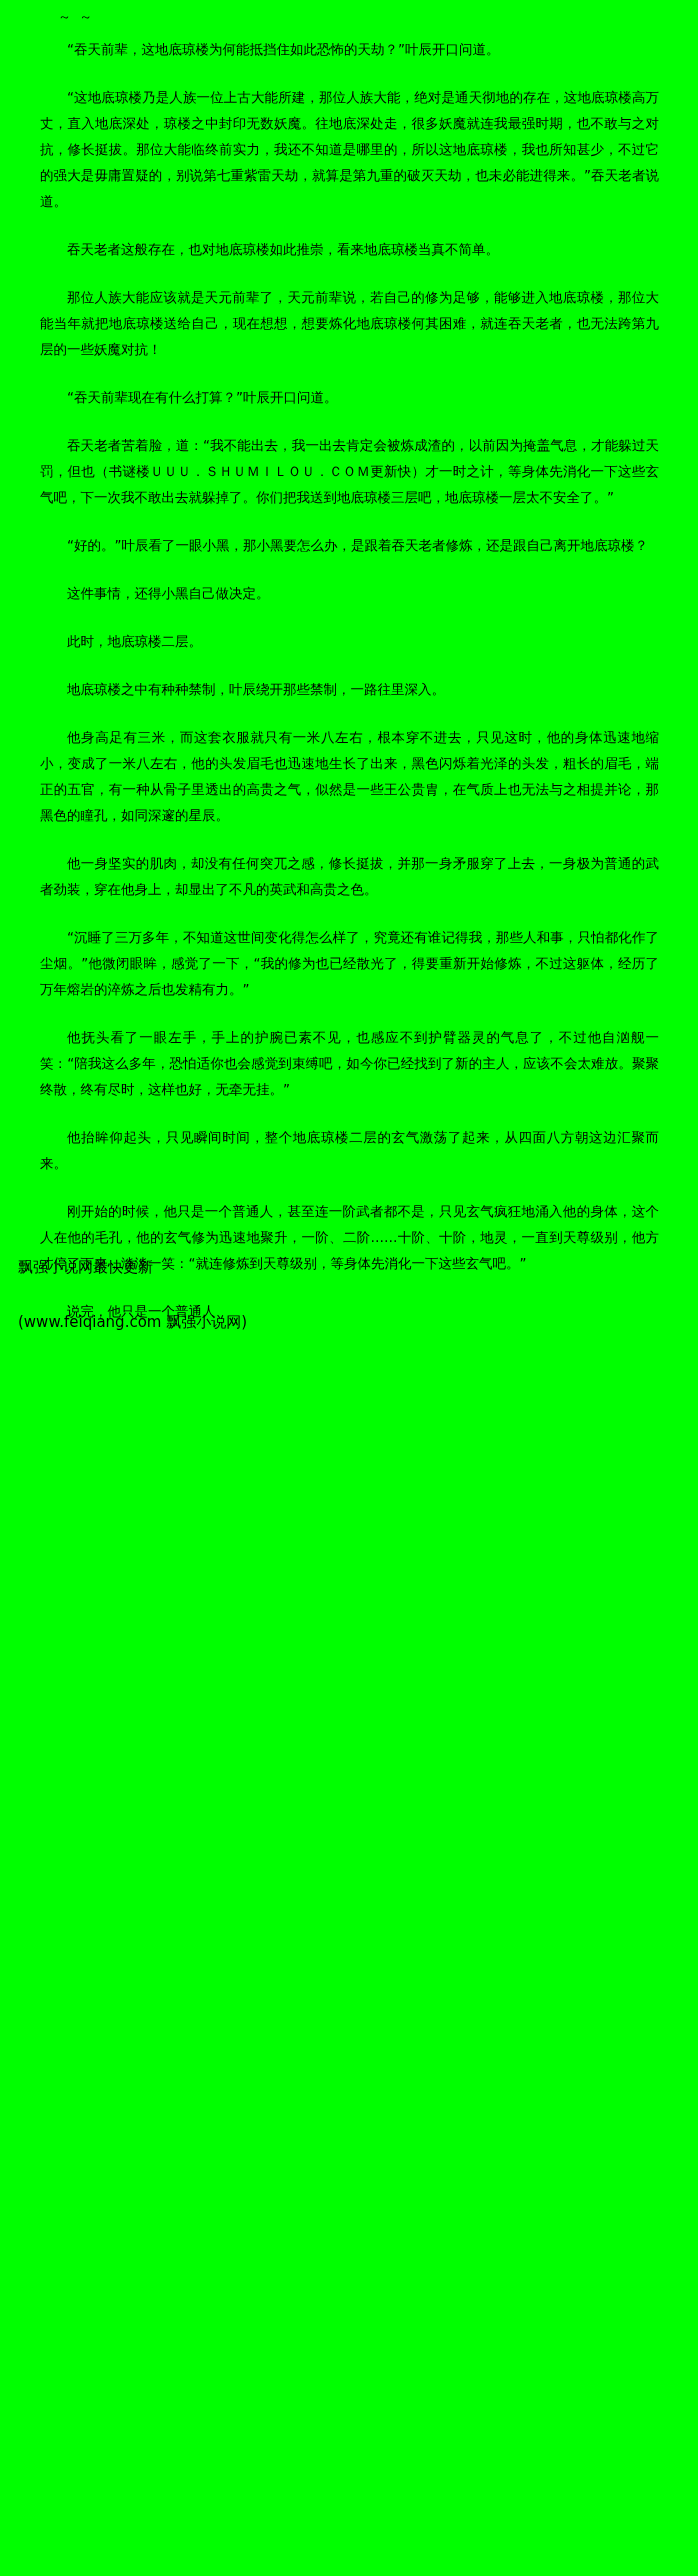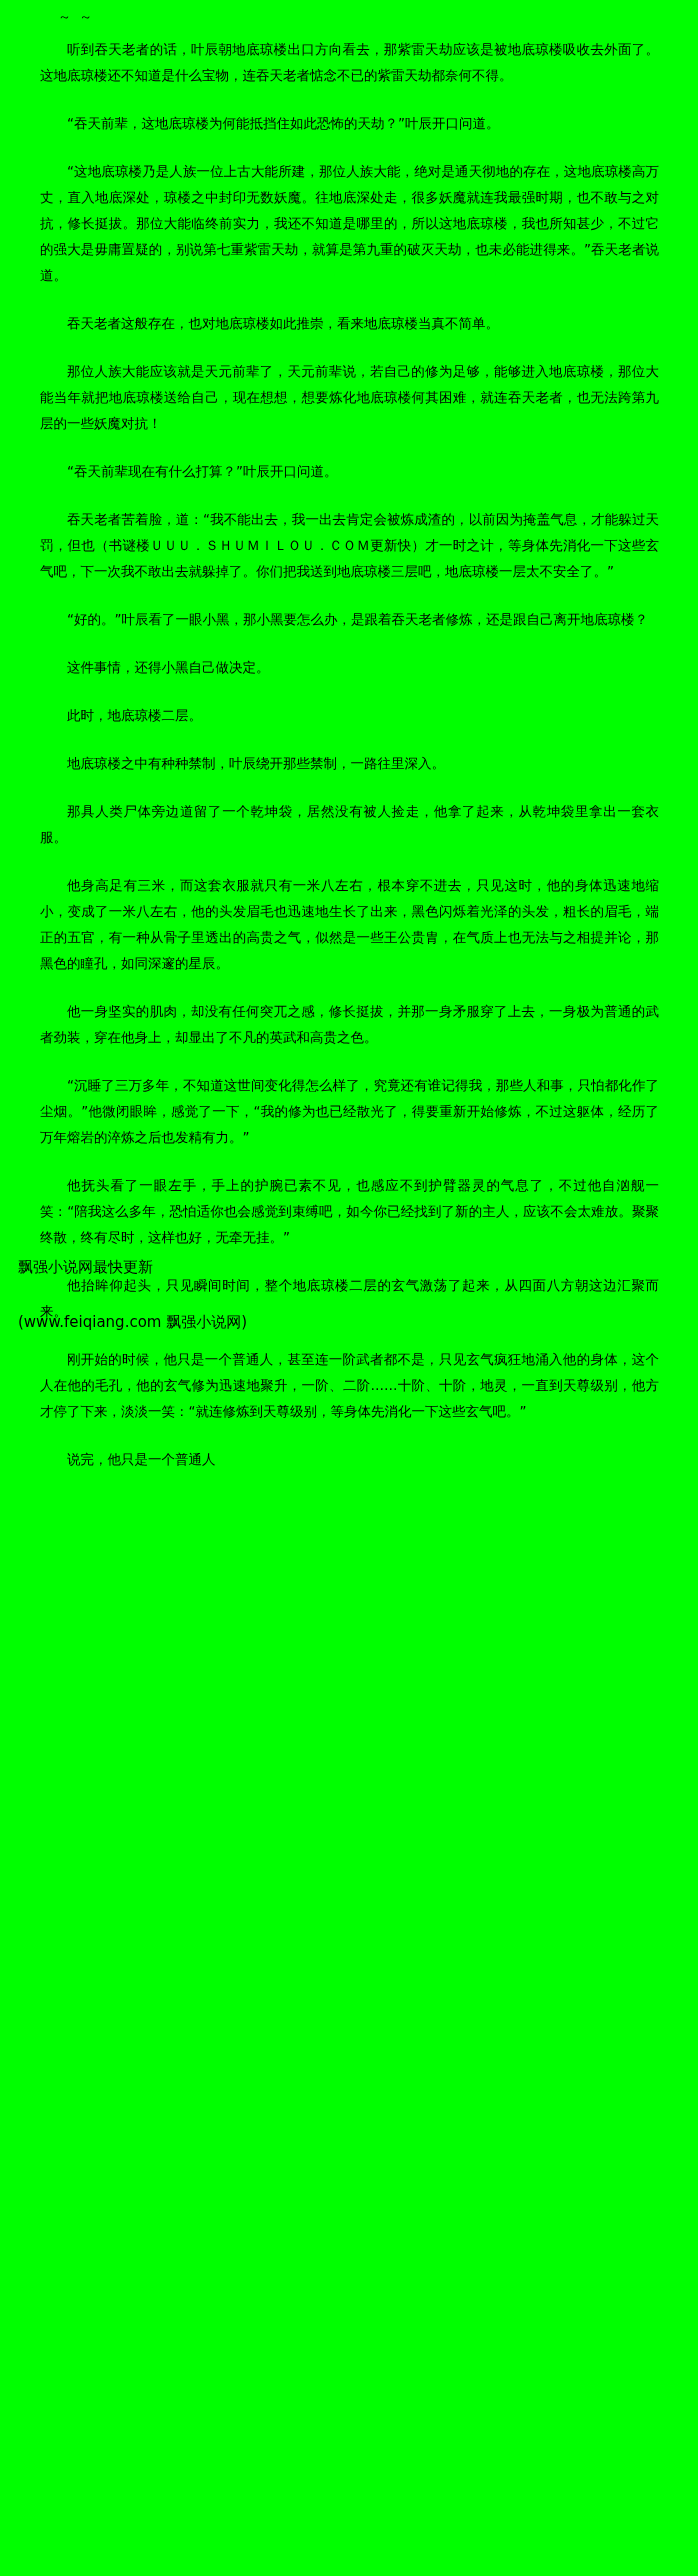--- a/index.html
+++ b/index.html
@@ -53,32 +53,30 @@
 <body>
 
 <div class="page">
 
   <div class="top-mark">～ ～</div>
 
   <div class="watermark-left wm1">飘强小说网最快更新</div>
   <div class="watermark-left wm2">(www.feiqiang.com  飘强小说网)</div>
 
   <div class="content">
-    <p class="para">听到吞天老者的话，叶辰朝地底琼楼出口方向看去，那紫雷天劫应该是被地底琼楼吸收去外面了。这地底琼楼还不知道是什么宝物，连吞天老者惦念不已的紫雷天劫都奈何不得。</p>
     <p class="para">“吞天前辈，这地底琼楼为何能抵挡住如此恐怖的天劫？”叶辰开口问道。</p>
     <p class="para">“这地底琼楼乃是人族一位上古大能所建，那位人族大能，绝对是通天彻地的存在，这地底琼楼高万丈，直入地底深处，琼楼之中封印无数妖魔。往地底深处走，很多妖魔就连我最强时期，也不敢与之对抗，修长挺拔。那位大能临终前实力，我还不知道是哪里的，所以这地底琼楼，我也所知甚少，不过它的强大是毋庸置疑的，别说第七重紫雷天劫，就算是第九重的破灭天劫，也未必能进得来。”吞天老者说道。</p>
     <p class="para">吞天老者这般存在，也对地底琼楼如此推崇，看来地底琼楼当真不简单。</p>
     <p class="para">那位人族大能应该就是天元前辈了，天元前辈说，若自己的修为足够，能够进入地底琼楼，那位大能当年就把地底琼楼送给自己，现在想想，想要炼化地底琼楼何其困难，就连吞天老者，也无法跨第九层的一些妖魔对抗！</p>
     <p class="para">“吞天前辈现在有什么打算？”叶辰开口问道。</p>
     <p class="para">吞天老者苦着脸，道：“我不能出去，我一出去肯定会被炼成渣的，以前因为掩盖气息，才能躲过天罚，但也（书谜楼ＵＵＵ．ＳＨＵＭＩＬＯＵ．ＣＯＭ更新快）才一时之计，等身体先消化一下这些玄气吧，下一次我不敢出去就躲掉了。你们把我送到地底琼楼三层吧，地底琼楼一层太不安全了。”</p>
     <p class="para">“好的。”叶辰看了一眼小黑，那小黑要怎么办，是跟着吞天老者修炼，还是跟自己离开地底琼楼？</p>
     <p class="para">这件事情，还得小黑自己做决定。</p>
     <p class="para">此时，地底琼楼二层。</p>
     <p class="para">地底琼楼之中有种种禁制，叶辰绕开那些禁制，一路往里深入。</p>
-    <p class="para">那具人类尸体旁边道留了一个乾坤袋，居然没有被人捡走，他拿了起来，从乾坤袋里拿出一套衣服。</p>
     <p class="para">他身高足有三米，而这套衣服就只有一米八左右，根本穿不进去，只见这时，他的身体迅速地缩小，变成了一米八左右，他的头发眉毛也迅速地生长了出来，黑色闪烁着光泽的头发，粗长的眉毛，端正的五官，有一种从骨子里透出的高贵之气，似然是一些王公贵胄，在气质上也无法与之相提并论，那黑色的瞳孔，如同深邃的星辰。</p>
     <p class="para">他一身坚实的肌肉，却没有任何突兀之感，修长挺拔，并那一身矛服穿了上去，一身极为普通的武者劲装，穿在他身上，却显出了不凡的英武和高贵之色。</p>
     <p class="para">“沉睡了三万多年，不知道这世间变化得怎么样了，究竟还有谁记得我，那些人和事，只怕都化作了尘烟。”他微闭眼眸，感觉了一下，“我的修为也已经散光了，得要重新开始修炼，不过这躯体，经历了万年熔岩的淬炼之后也发精有力。”</p>
     <p class="para">他抚头看了一眼左手，手上的护腕已素不见，也感应不到护臂器灵的气息了，不过他自汹舰一笑：“陪我这么多年，恐怕适你也会感觉到束缚吧，如今你已经找到了新的主人，应该不会太难放。聚聚终散，终有尽时，这样也好，无牵无挂。”</p>
     <p class="para">他抬眸仰起头，只见瞬间时间，整个地底琼楼二层的玄气激荡了起来，从四面八方朝这边汇聚而来。</p>
     <p class="para">刚开始的时候，他只是一个普通人，甚至连一阶武者都不是，只见玄气疯狂地涌入他的身体，这个人在他的毛孔，他的玄气修为迅速地聚升，一阶、二阶……十阶、十阶，地灵，一直到天尊级别，他方才停了下来，淡淡一笑：“就连修炼到天尊级别，等身体先消化一下这些玄气吧。”</p>
     <p class="para">说完，他只是一个普通人</p>
   </div>
 
 </div>

